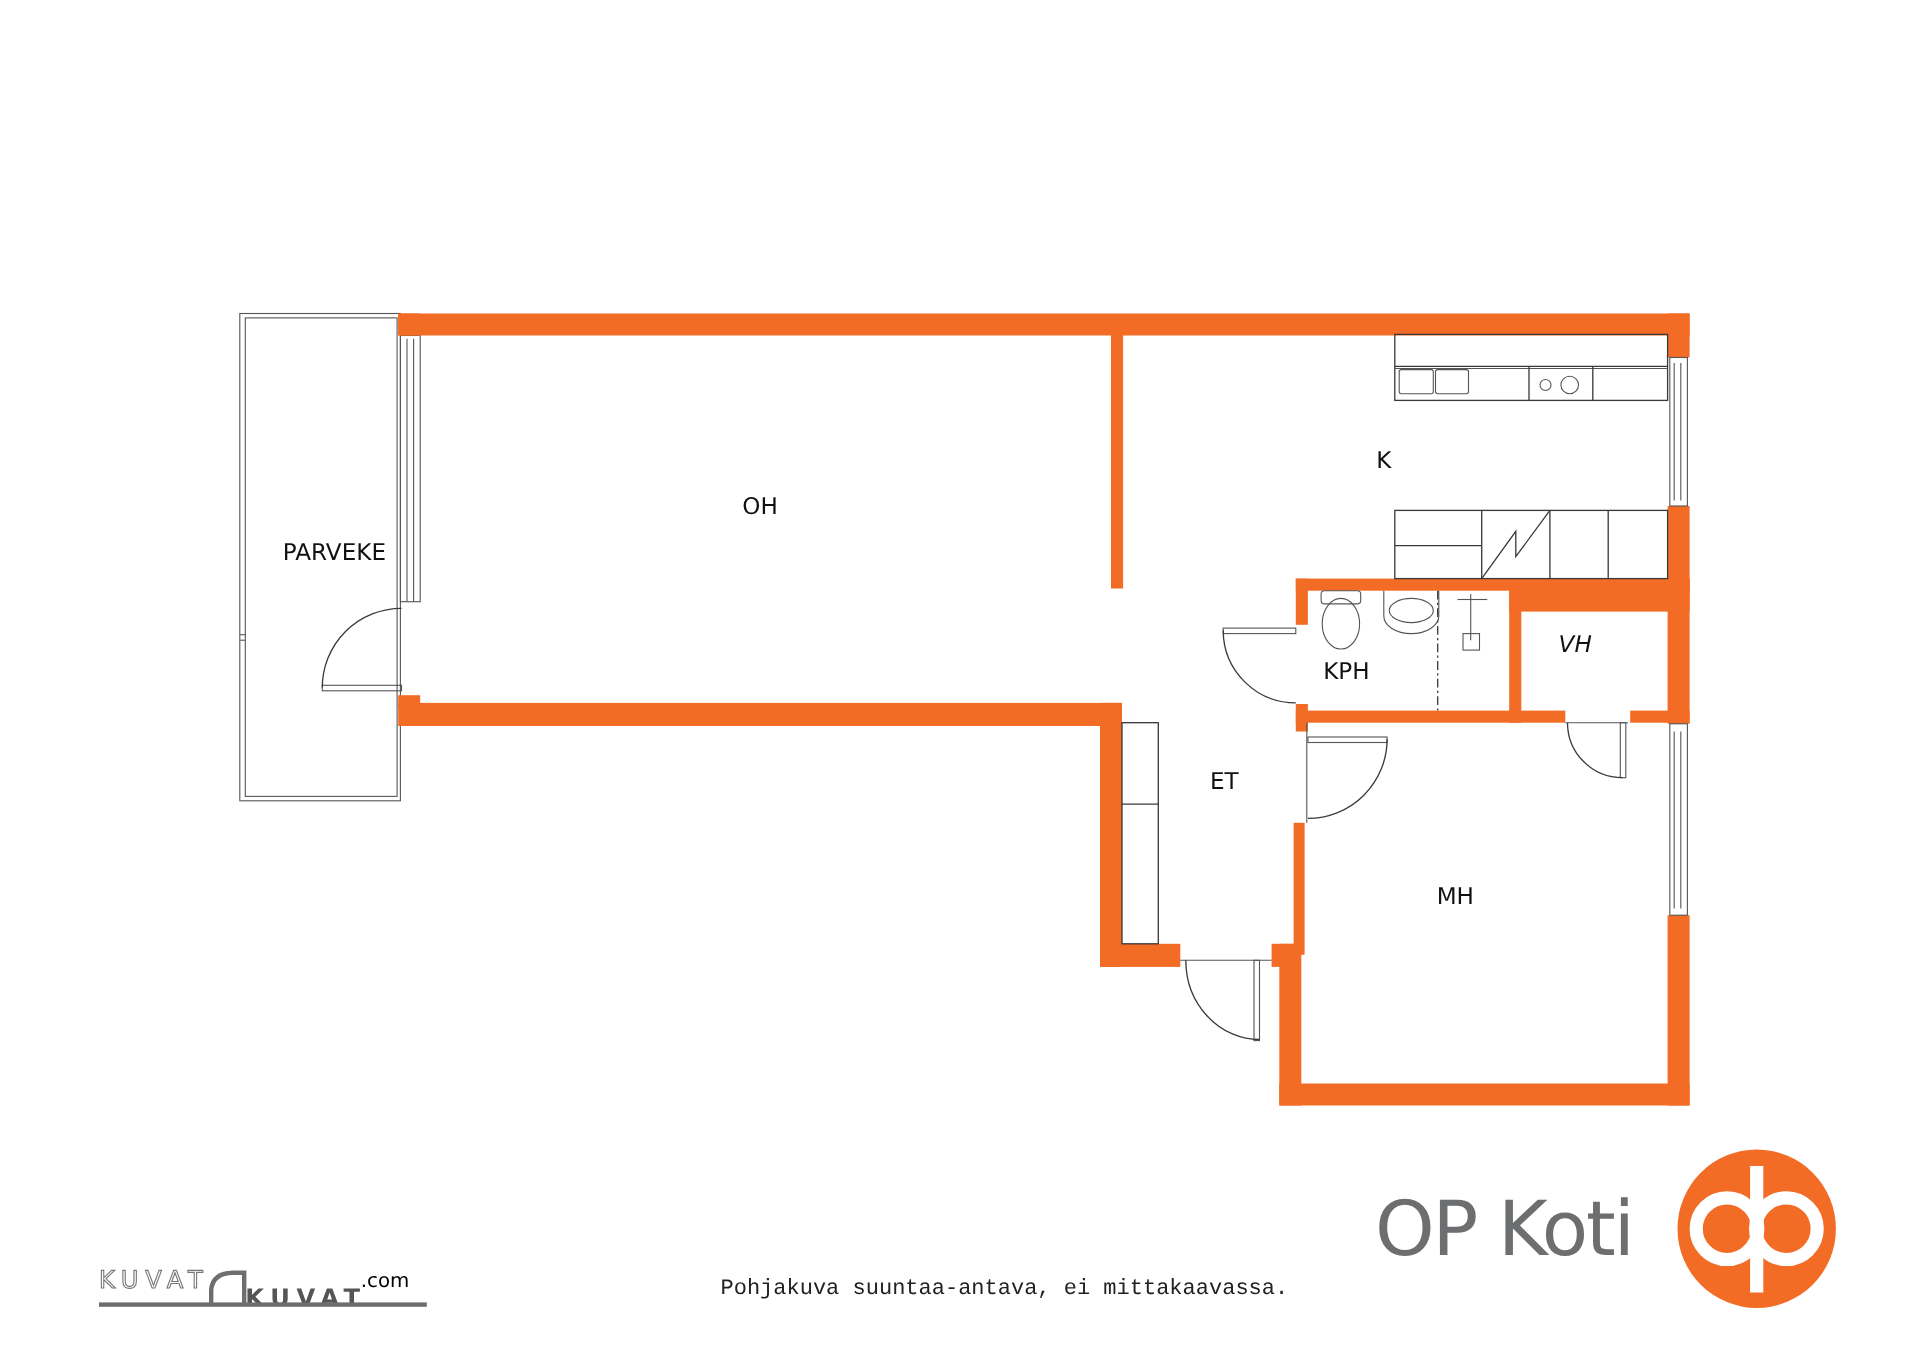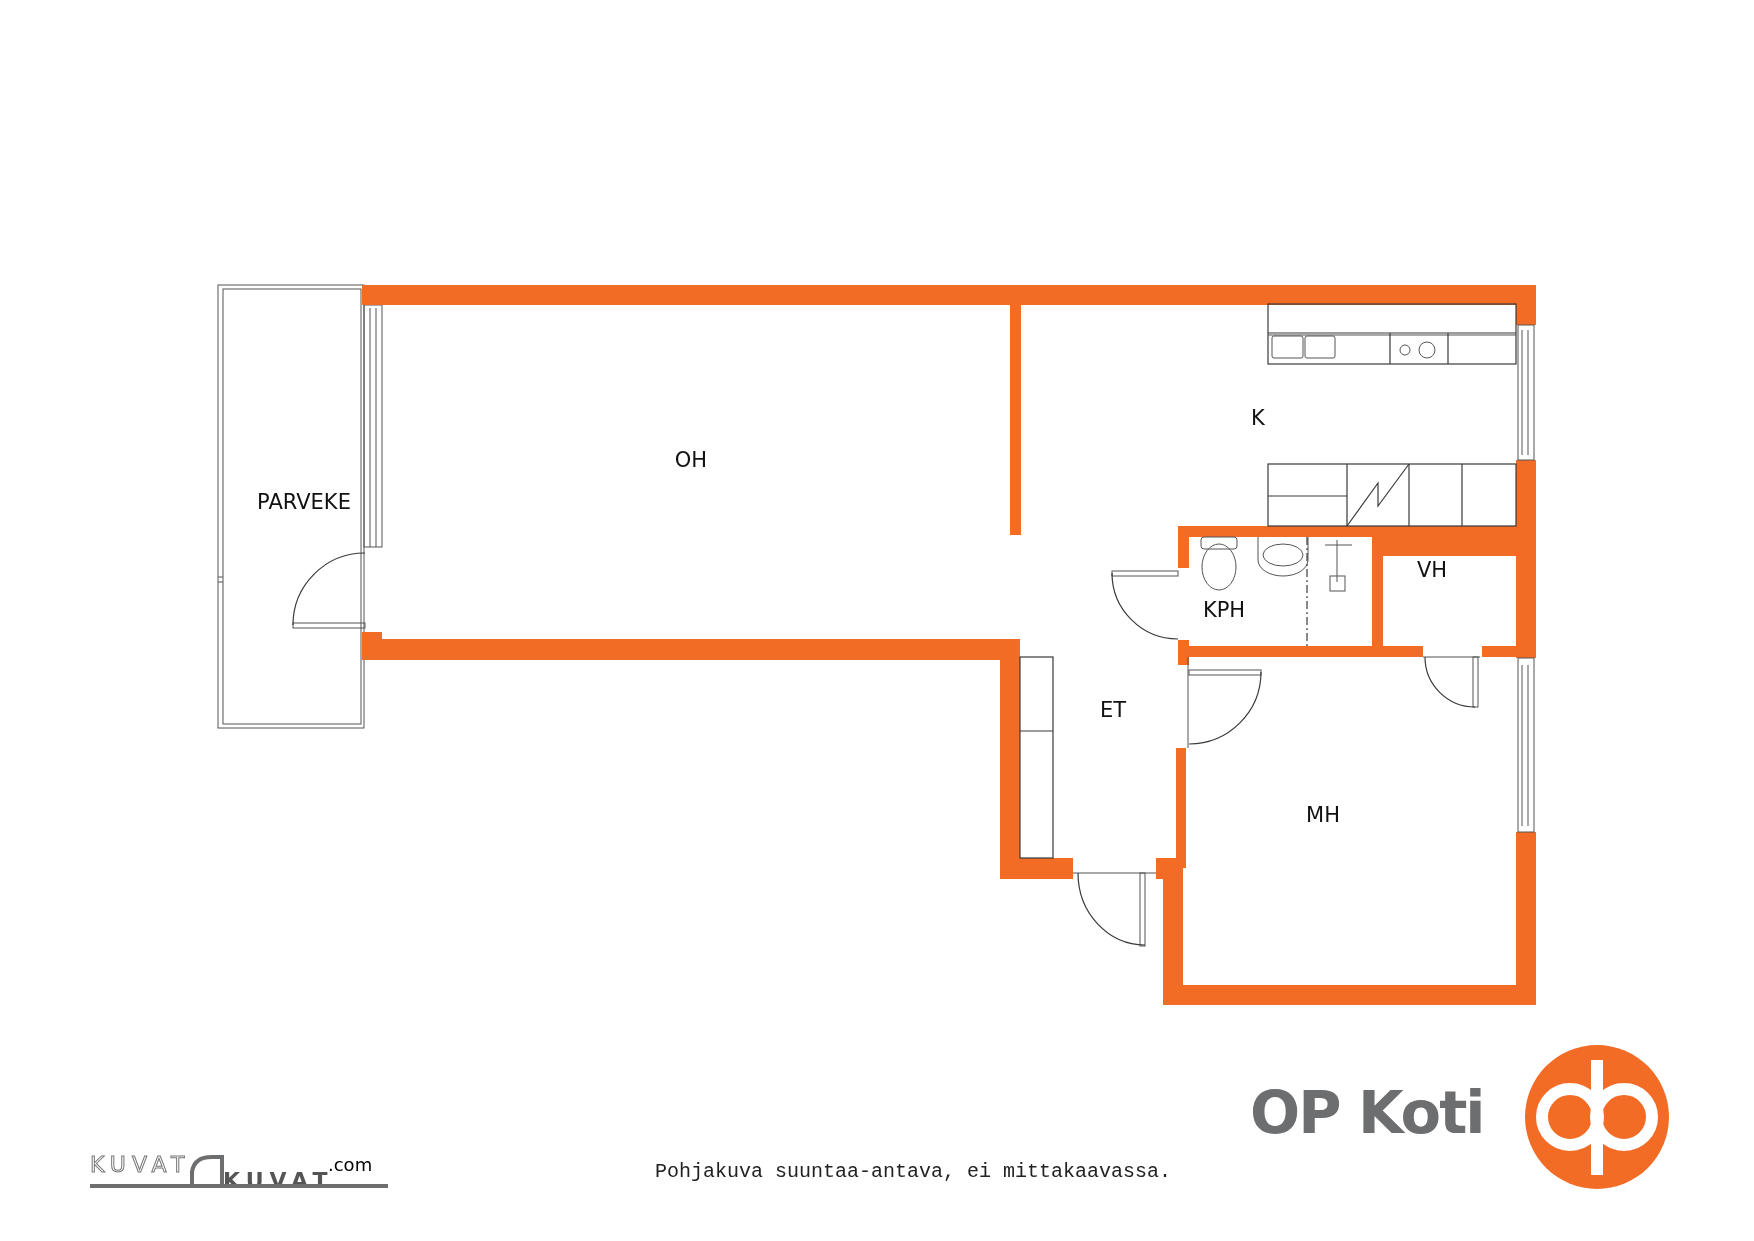--- a/index.html
+++ b/index.html
@@ -3,21 +3,21 @@
 <meta charset="utf-8">
 <style>
   html, body { margin: 0; padding: 0; background: #ffffff; }
   body { width: 1754px; height: 1241px; position: relative; overflow: hidden; font-family: "DejaVu Sans", sans-serif; }
   #plan { position: absolute; left: 0; top: 0; }
   .wall { fill: #f26c26; }
   .line { fill: none; stroke: #3a3a3a; stroke-width: 1.2; }
   .thin { fill: none; stroke: #555; stroke-width: 1; }
   .room-label { position: absolute; font-family: "DejaVu Sans", sans-serif; font-size: 21px; color: #111; transform: translate(-50%, -50%); white-space: nowrap; }
   .footer-note { position: absolute; left: 655px; top: 1160px; font-family: Liberation Mono, monospace; font-size: 20px; color: #222; white-space: nowrap; }
-  .brand { position: absolute; left: 1250px; top: 1078px; font-family: "DejaVu Sans", sans-serif; font-weight: bold; font-size: 59px; color: #6d6e70; letter-spacing: -2px; white-space: nowrap; }
+  .brand { position: absolute; left: 1250px; top: 1078px; font-family: "DejaVu Sans", sans-serif; font-weight: normal; font-size: 69px; color: #6d6e70; letter-spacing: -2px; white-space: nowrap; }
   .pk-logo { position: absolute; left: 90px; top: 1152px; height: 40px; }
   .pk-pohj { position: absolute; left: 0; top: 0; font-family: "DejaVu Sans", sans-serif; font-size: 22px; letter-spacing: 6px; color: #fff; -webkit-text-stroke: 1px #777; white-space: nowrap; }
   .pk-kuvat { position: absolute; left: 133px; top: 16px; font-family: "DejaVu Sans", sans-serif; font-weight: bold; font-size: 22px; letter-spacing: 6px; color: #555; white-space: nowrap; }
   .pk-com { position: absolute; left: 238px; top: 2px; font-family: "DejaVu Sans", sans-serif; font-size: 18px; color: #000000; white-space: nowrap; }
   .pk-line { position: absolute; left: 0; top: 32px; width: 298px; height: 4px; background: #6d6e70; }
 </style>
 </head>
 <body>
 
 <svg id="plan" width="1754" height="1241" viewBox="0 0 1754 1241" xmlns="http://www.w3.org/2000/svg">
@@ -159,21 +159,21 @@
 
   <g>
     <path d="M192 1186 L192 1172 Q194 1157 212 1157 L222 1157 L222 1186" fill="none" stroke="#6d6e70" stroke-width="4"></path>
   </g>
 </svg>
 
 <div class="room-label" style="left:289px; top:502px;margin-left:15px;">PARVEKE</div>
 <div class="room-label" style="left:691px; top:460px;">OH</div>
 <div class="room-label" style="left:1258px; top:418px;">K</div>
 <div class="room-label" style="left:1224px; top:610px;">KPH</div>
-<div class="room-label" style="left:1432px; top:570px;">VH</div>
+<div class="room-label" style="left:1432px; top:586px;font-style:italic;">VH</div>
 <div class="room-label" style="left:1113px; top:710px;">ET</div>
 <div class="room-label" style="left:1323px; top:815px;">MH</div>
 
 <div class="pk-logo">
   <span class="pk-pohj">KUVAT</span>
   <span class="pk-kuvat">KUVAT</span>
   <span class="pk-com">.com</span>
   <div class="pk-line"></div>
 </div>
 

